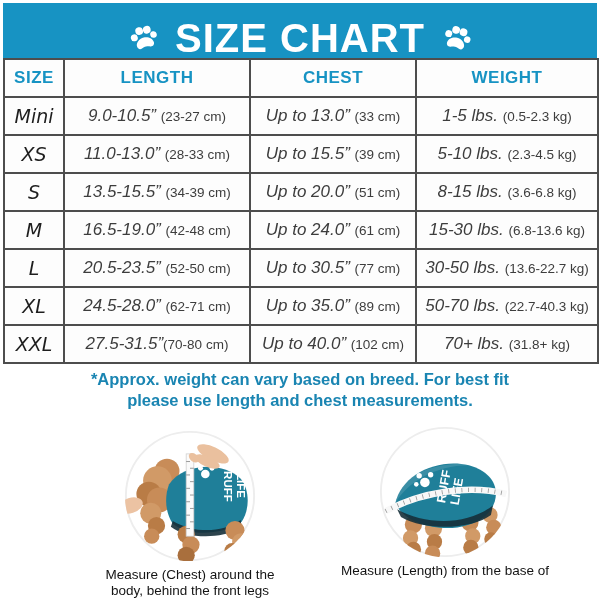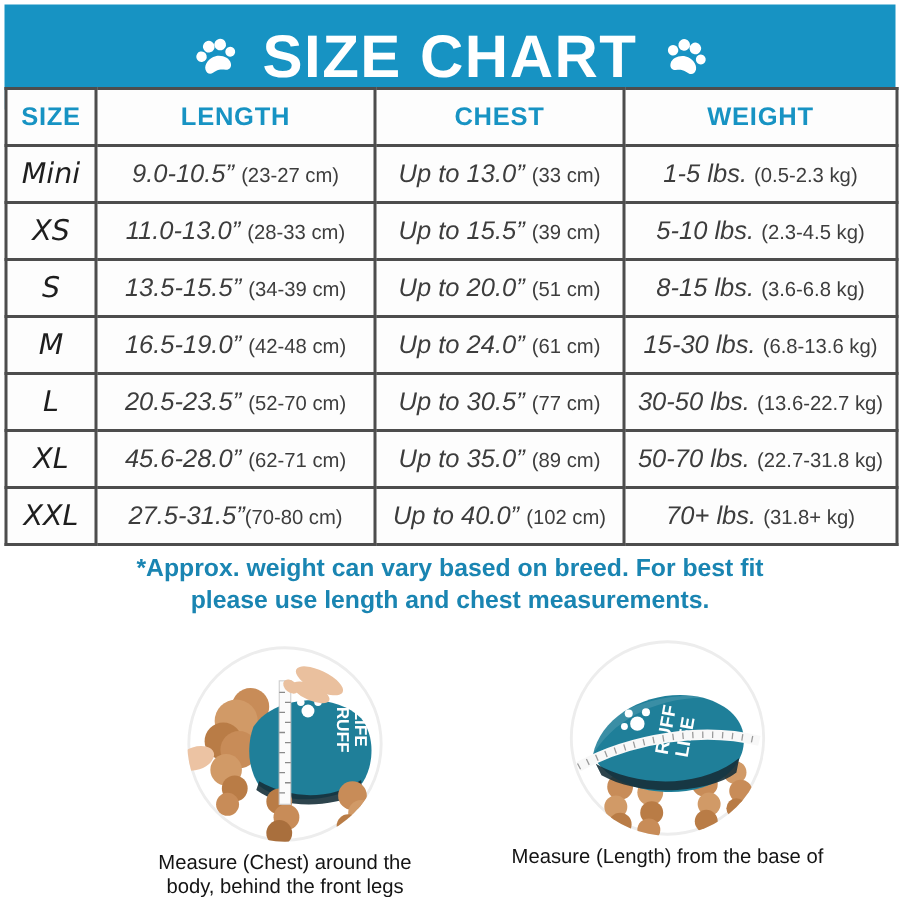--- a/index.html
+++ b/index.html
@@ -132,29 +132,29 @@
           <td><span class="main">8-15 lbs. </span><span class="sub">(3.6-6.8 kg)</span></td>
         </tr>
         <tr>
           <td class="size-cell">M</td>
           <td><span class="main">16.5-19.0” </span><span class="sub">(42-48 cm)</span></td>
           <td><span class="main">Up to 24.0” </span><span class="sub">(61 cm)</span></td>
           <td><span class="main">15-30 lbs. </span><span class="sub">(6.8-13.6 kg)</span></td>
         </tr>
         <tr>
           <td class="size-cell">L</td>
-          <td><span class="main">20.5-23.5” </span><span class="sub">(52-70 cm)</span></td>
+          <td><span class="main">20.5-23.5” </span><span class="sub">(52-50 cm)</span></td>
           <td><span class="main">Up to 30.5” </span><span class="sub">(77 cm)</span></td>
           <td><span class="main">30-50 lbs. </span><span class="sub">(13.6-22.7 kg)</span></td>
         </tr>
         <tr>
           <td class="size-cell">XL</td>
-          <td><span class="main">45.6-28.0” </span><span class="sub">(62-71 cm)</span></td>
+          <td><span class="main">24.5-28.0” </span><span class="sub">(62-71 cm)</span></td>
           <td><span class="main">Up to 35.0” </span><span class="sub">(89 cm)</span></td>
-          <td><span class="main">50-70 lbs. </span><span class="sub">(22.7-31.8 kg)</span></td>
+          <td><span class="main">50-70 lbs. </span><span class="sub">(22.7-40.3 kg)</span></td>
         </tr>
         <tr>
           <td class="size-cell">XXL</td>
           <td><span class="main">27.5-31.5”</span><span class="sub">(70-80 cm)</span></td>
           <td><span class="main">Up to 40.0” </span><span class="sub">(102 cm)</span></td>
           <td><span class="main">70+ lbs. </span><span class="sub">(31.8+ kg)</span></td>
         </tr>
       </tbody>
   </table>
 

